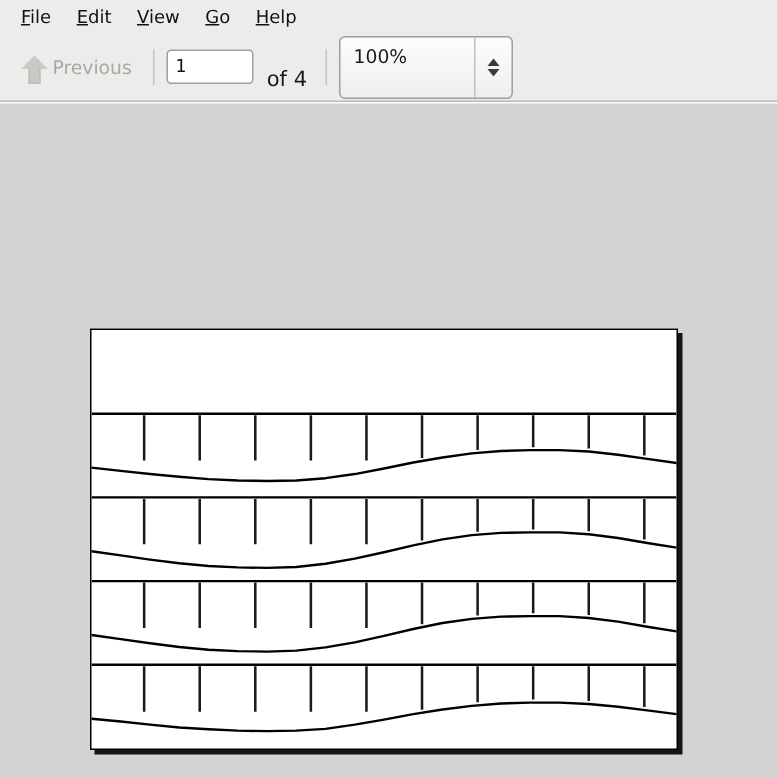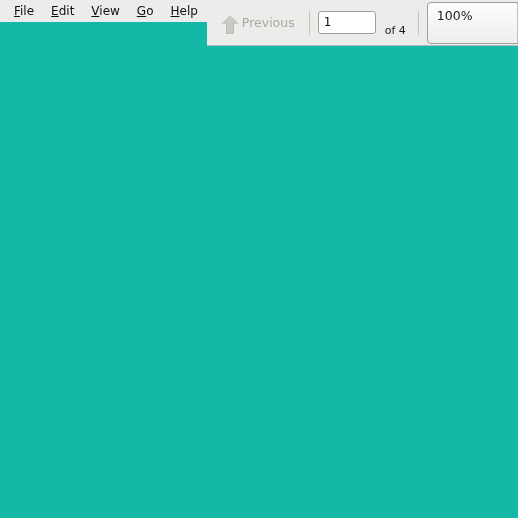--- a/index.html
+++ b/index.html
@@ -5,23 +5,23 @@
   html, body {
     margin: 0; padding: 0;
     width: 518px; height: 518px;
     overflow: hidden;
     background: #d3d3d1;
     font-family: "DejaVu Sans", sans-serif;
   }
   #app {
     position: relative;
     width: 518px; height: 518px;
-    background: #14b8a6;
-    display: flex;
-    flex-direction: row;
+    background: #0ea5e9;
+    display: flex;
+    flex-direction: column;
   }
 
   
   .menubar {
     height: 22px;
     background: #ececea;
     display: flex;
     align-items: center;
     padding-left: 6px;
     box-sizing: border-box;
@@ -109,21 +109,21 @@
     border: 1px solid #9f9f9b;
     border-radius: 3px;
     font-family: "DejaVu Sans Mono", monospace;
     font-size: 12px;
     color: #111;
     padding: 0 5px;
     box-sizing: border-box;
     line-height: 21px;
   }
   .of-label {
-    font-size: 11px;
+    font-size: 14px;
     color: #1a1a1a;
     margin: 16px 0 0 9px;
     white-space: nowrap;
   }
 
   .zoom-combo {
     display: flex;
     align-items: stretch;
     width: 116px; height: 42px;
     background: linear-gradient(#fdfdfd, #eeeeec);

